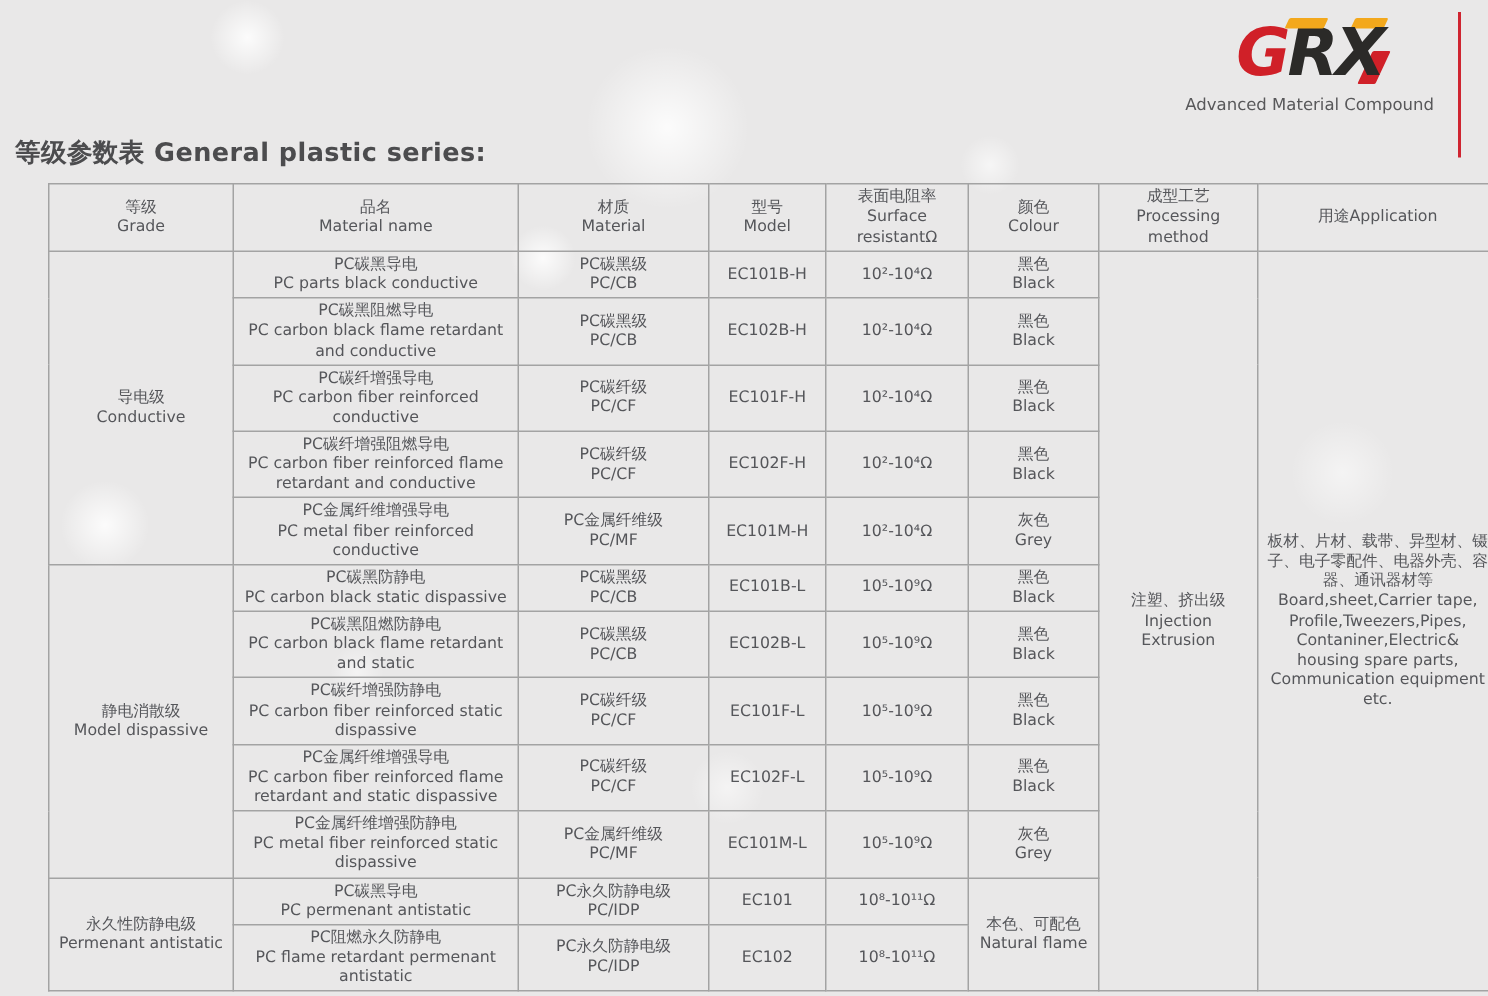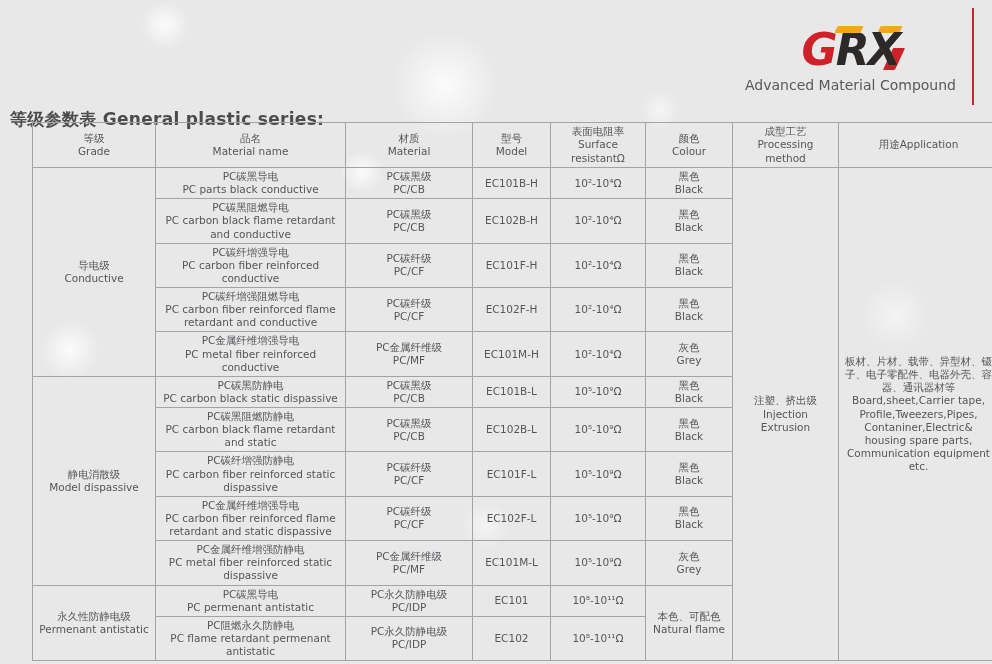--- a/index.html
+++ b/index.html
@@ -15,36 +15,36 @@
   .b2{left:140px;top:0px;width:50px;height:50px}
   .b3{left:340px;top:150px;width:44px;height:44px}
   .b4{left:40px;top:320px;width:60px;height:60px}
   .b5{left:860px;top:280px;width:70px;height:70px;opacity:.6}
   .b6{left:460px;top:500px;width:50px;height:50px;opacity:.6}
   .b7{left:220px;top:430px;width:36px;height:36px;opacity:.6}
   .b8{left:640px;top:90px;width:40px;height:40px;opacity:.7}
 
   .page-title{
     position:absolute;left:10px;top:90px;
-    font-size:17px;font-weight:600;color:#4c4c4e;letter-spacing:.3px;margin-top:18px;
+    font-size:17px;font-weight:600;color:#4c4c4e;letter-spacing:.3px;
   }
 
   
-  .logo{position:absolute;top:28px;right:36px;text-align:center}
+  .logo{position:absolute;top:14px;right:36px;text-align:center}
   .logo-letters{font-size:44px;font-weight:bold;font-style:italic;
     letter-spacing:-2px;line-height:1;position:relative;display:inline-block}
   .logo-g{color:#d02028}
   .logo-r{color:#2b2a28}
   .logo-x{color:#2b2a28;position:relative}
   .logo-acc{position:absolute;background:#f3a81c;transform:skewX(-25deg);border-radius:1px}
   .acc1{width:26px;height:7px;left:34px;top:-2px}
   .acc2{width:22px;height:7px;right:-2px;top:-2px}
   .acc3{position:absolute;background:#d02028;transform:skewX(-25deg);
     width:12px;height:22px;left:86px;bottom:2px;border-radius:1px}
-  .logo-tagline{font-size:14px;color:#58585a;margin-top:5px;white-space:nowrap}
+  .logo-tagline{font-size:11px;color:#58585a;margin-top:5px;white-space:nowrap}
   .logo-divider{position:absolute;top:8px;right:18px;width:2px;height:97px;background:#cf2430}
 
   
   table{
     position:absolute;left:12px;top:122px;width:966px;
     border-collapse:collapse;table-layout:fixed;
     font-size:10.5px;line-height:1.25;color:#55565a;margin-left:20px;
   }
   th,td{
     border:1px solid #a3a3a3;text-align:center;vertical-align:middle;

